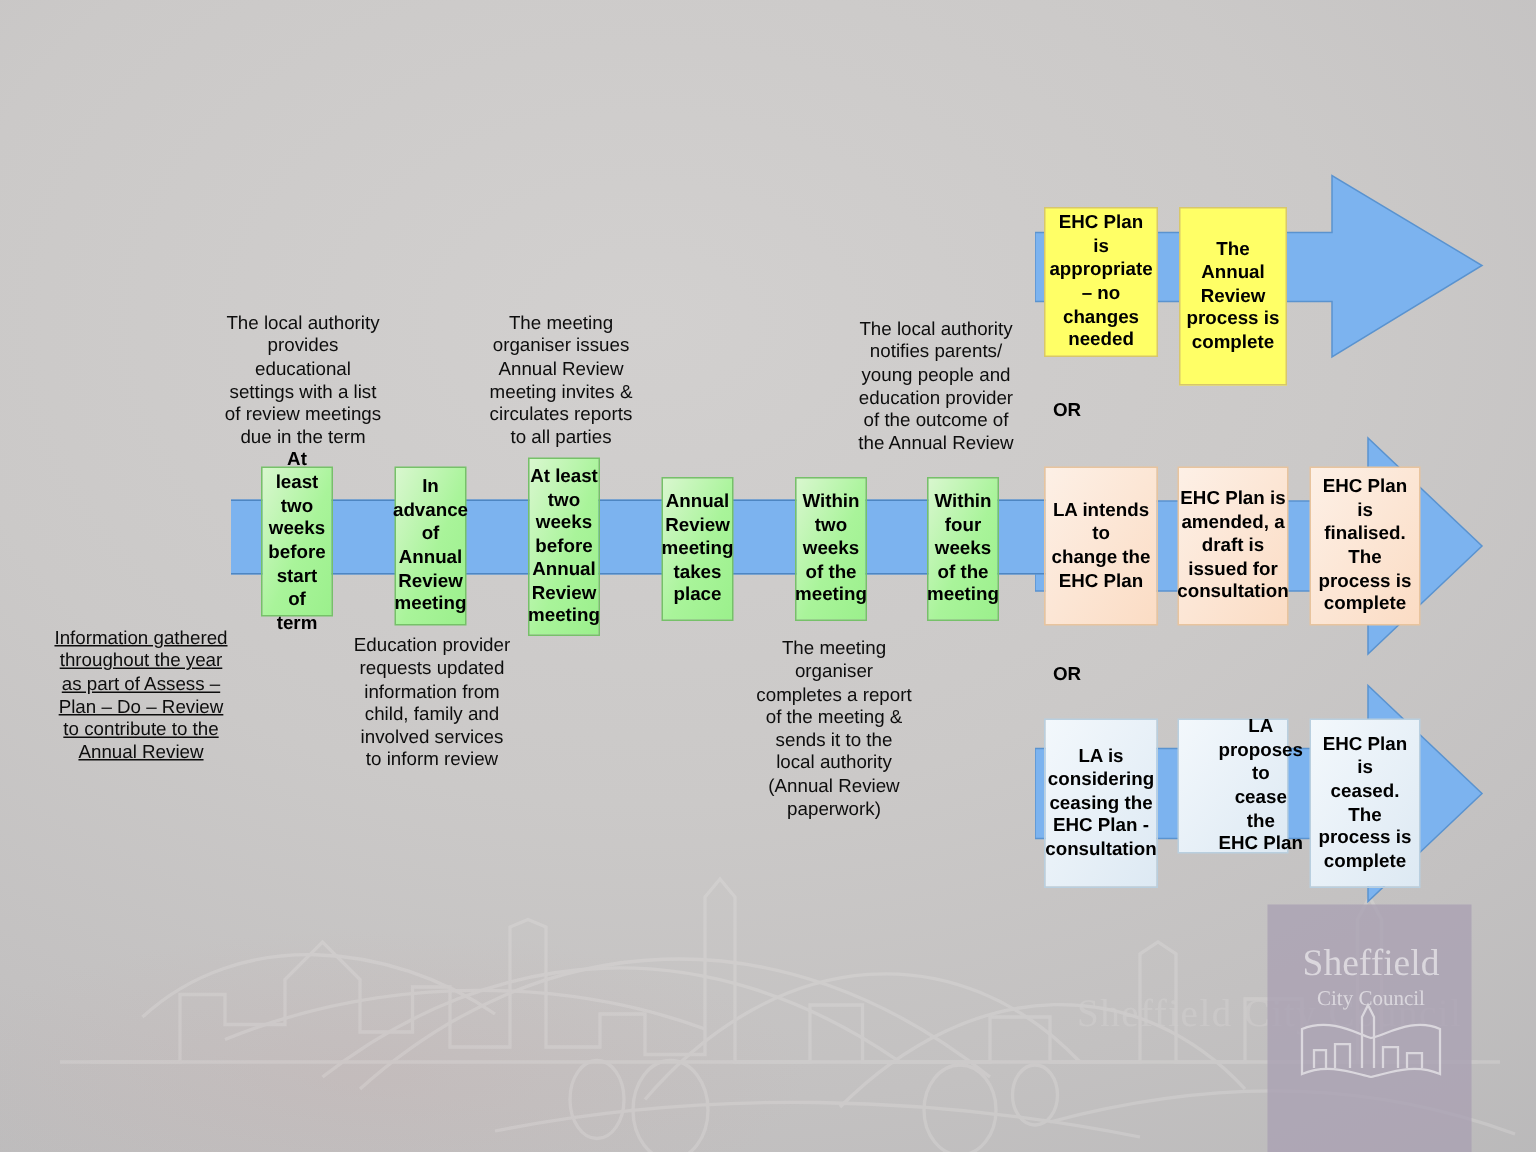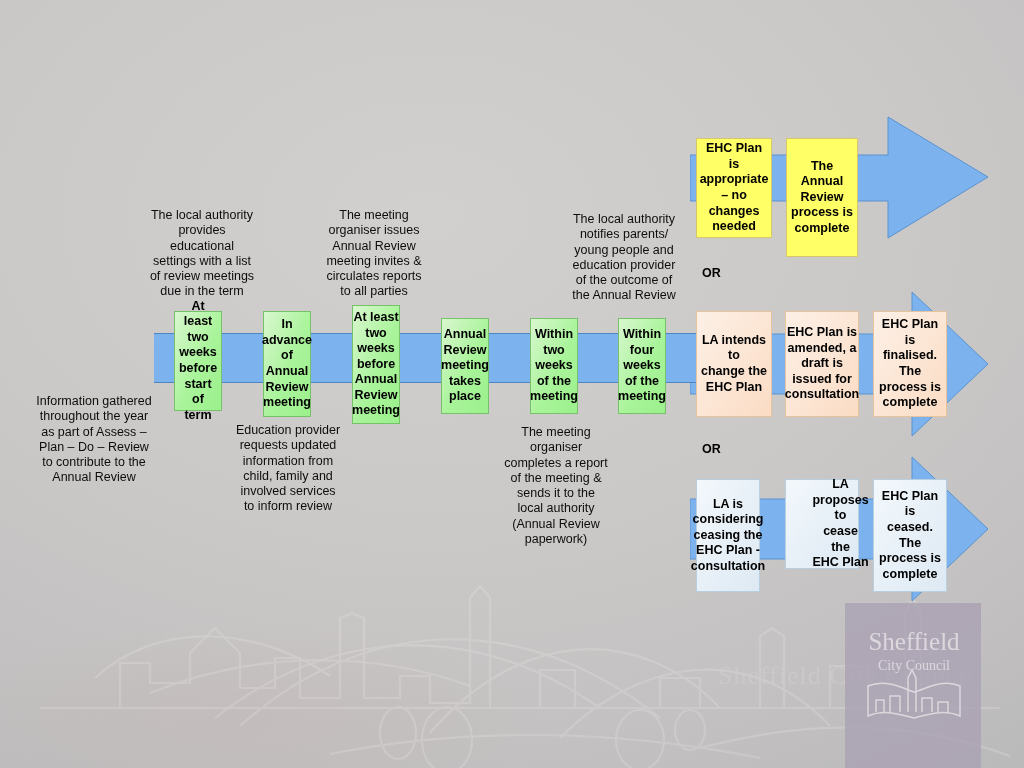--- a/index.html
+++ b/index.html
@@ -186,21 +186,21 @@
   <div class="node green" style="left:263px; top:311px; width:48px; height:106px;">In<br>advance<br>of<br>Annual<br>Review<br>meeting</div>
   <div class="node green" style="left:352px; top:305px; width:48px; height:119px;">At least<br>two<br>weeks<br>before<br>Annual<br>Review<br>meeting</div>
   <div class="node green" style="left:441px; top:318px; width:48px; height:96px;">Annual<br>Review<br>meeting<br>takes<br>place</div>
   <div class="node green" style="left:530px; top:318px; width:48px; height:96px;">Within<br>two<br>weeks<br>of the<br>meeting</div>
   <div class="node green" style="left:618px; top:318px; width:48px; height:96px;">Within<br>four<br>weeks<br>of the<br>meeting</div>
 
   <div class="caption" style="left:140px; top:208px; width:124px;">The local authority<br>provides<br>educational<br>settings with a list<br>of review meetings<br>due in the term</div>
   <div class="caption" style="left:312px; top:208px; width:124px;">The meeting<br>organiser issues<br>Annual Review<br>meeting invites &amp;<br>circulates reports<br>to all parties</div>
   <div class="caption" style="left:562px; top:212px; width:124px;">The local authority<br>notifies parents/<br>young people and<br>education provider<br>of the outcome of<br>the Annual Review</div>
 
-  <div class="caption" style="left:26px; top:394px; width:136px;">Information gathered<br>throughout the year<br>as part of Assess –<br>Plan – Do – Review<br>to contribute to the<br>Annual Review</div>
+  <div class="caption" style="left:26px; top:418px; width:136px;text-decoration:underline;">Information gathered<br>throughout the year<br>as part of Assess –<br>Plan – Do – Review<br>to contribute to the<br>Annual Review</div>
   <div class="caption" style="left:226px; top:423px; width:124px;">Education provider<br>requests updated<br>information from<br>child, family and<br>involved services<br>to inform review</div>
   <div class="caption" style="left:494px; top:425px; width:124px;">The meeting<br>organiser<br>completes a report<br>of the meeting &amp;<br>sends it to the<br>local authority<br>(Annual Review<br>paperwork)</div>
 
 
   <div class="bigarrow" style="left:690px; top:115px; width:300px; height:125px;">
     <svg viewBox="0 0 300 125" width="300" height="125">
       <polygon points="0,40 198,40 198,2 298,62 198,123 198,86 0,86" fill="#7cb3ef" stroke="#5a93cf" stroke-width="1"></polygon>
     </svg>
   </div>
   <div class="node yellow" style="left:696px; top:138px; width:76px; height:100px;">EHC Plan is<br>appropriate<br>– no changes<br>needed</div>
@@ -217,17 +217,17 @@
   <div class="node peach" style="left:785px; top:311px; width:74px; height:106px;">EHC Plan is<br>amended, a<br>draft is<br>issued for<br>consultation</div>
   <div class="node peach" style="left:873px; top:311px; width:74px; height:106px;">EHC Plan is<br>finalised.<br>The<br>process is<br>complete</div>
 
   <div class="or-label" style="left:702px; top:442px;">OR</div>
 
   <div class="bigarrow" style="left:690px; top:455px; width:300px; height:148px;">
     <svg viewBox="0 0 300 148" width="300" height="148">
       <polygon points="0,44 222,44 222,2 298,74 222,146 222,104 0,104" fill="#7cb3ef" stroke="#5a93cf" stroke-width="1"></polygon>
     </svg>
   </div>
-  <div class="node ice" style="left:696px; top:479px; width:64px; height:113px;">LA is<br>considering<br>ceasing the<br>EHC Plan -<br>consultation</div>
+  <div class="node ice" style="left:696px; top:479px; width:76px; height:113px;">LA is<br>considering<br>ceasing the<br>EHC Plan -<br>consultation</div>
   <div class="node ice" style="left:785px; top:479px; width:74px; height:90px;padding-left:40px;">LA<br>proposes to<br>cease the<br>EHC Plan</div>
   <div class="node ice" style="left:873px; top:479px; width:74px; height:113px;">EHC Plan is<br>ceased.<br>The<br>process is<br>complete</div>
 
 </div>
 
 </body></html>

